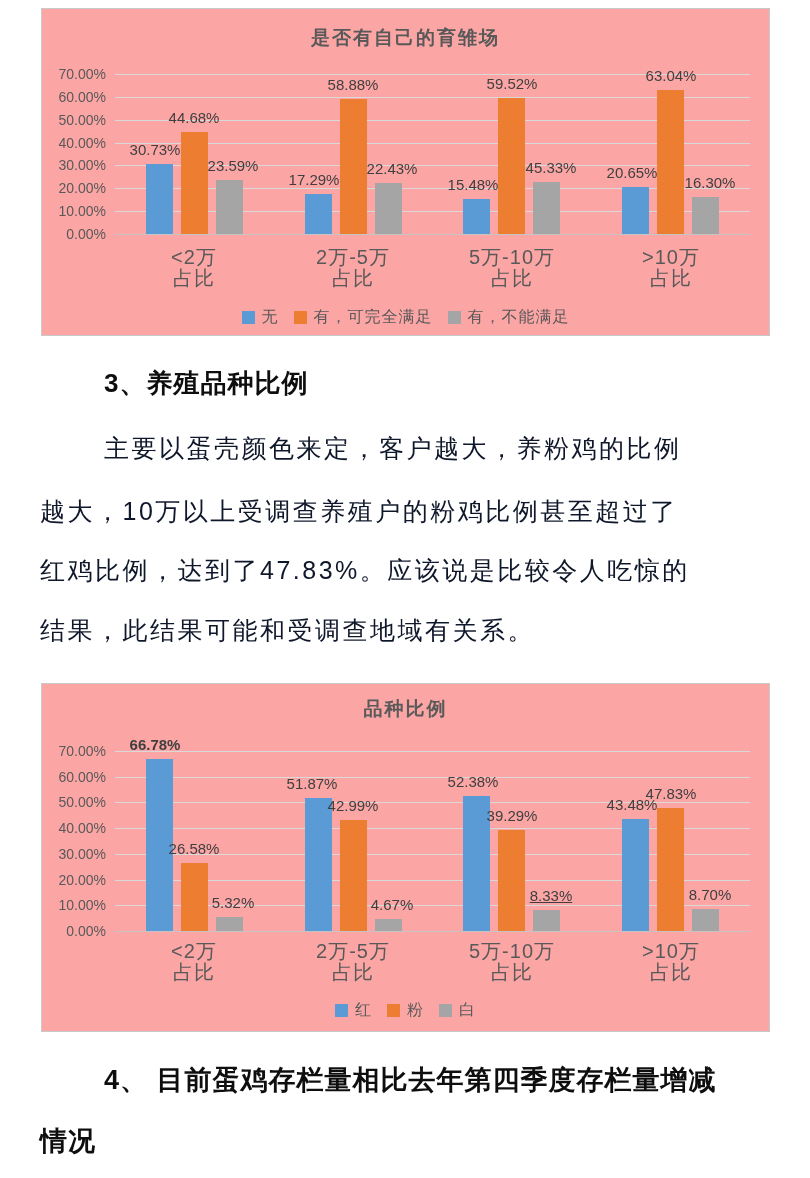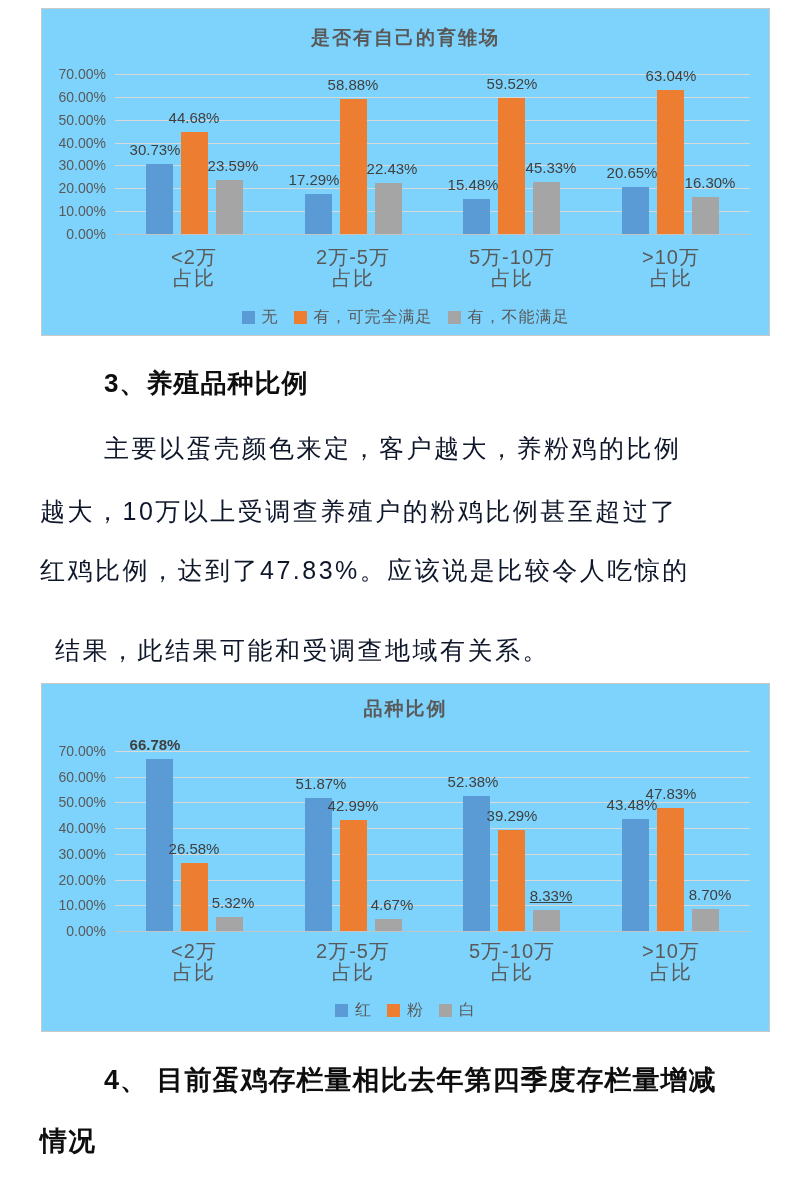--- a/index.html
+++ b/index.html
@@ -1,21 +1,21 @@
 <!DOCTYPE html>
 <html><head>
 <meta charset="utf-8">
 <style>
   html,body{margin:0;padding:0;}
   body{
     width:810px;height:1178px;position:relative;background:#ffffff;overflow:hidden;
     font-family:"Liberation Sans","DejaVu Sans",sans-serif;
   }
   .chart-box{
-    position:absolute;background:#7dd3fc;border:1px solid #c9c9c9;box-sizing:border-box;
+    position:absolute;background:#fca5a5;border:1px solid #c9c9c9;box-sizing:border-box;
   }
   .chart-title{
     position:absolute;left:0;right:0;text-align:center;
     color:#595959;font-size:19px;font-weight:600;letter-spacing:2px;
   }
   .grid-line{position:absolute;height:1px;background:#d9d9d9;}
   .grid-line.baseline{background:#c4c4c4;}
   .y-tick{
     position:absolute;left:2px;width:62px;text-align:right;
     font-size:14px;color:#595959;line-height:15px;
@@ -121,21 +121,21 @@
         </div>
       </div>
     </section>
 
   <h2 class="sec-heading" style="left:104px;top:366px;">3、养殖品种比例</h2>
 
   <div>
     <div class="para-line" style="left:104px;top:432px;">主要以蛋壳颜色来定，客户越大，养粉鸡的比例</div>
     <div class="para-line" style="left:40px;top:495px;text-align:right;">越大，10万以上受调查养殖户的粉鸡比例甚至超过了</div>
     <div class="para-line" style="left:40px;top:554px;">红鸡比例，达到了47.83%。应该说是比较令人吃惊的</div>
-    <div class="para-line" style="left:40px;top:634px;margin-left:15px;">结果，此结果可能和受调查地域有关系。</div>
+    <div class="para-line" style="left:40px;top:614px;">结果，此结果可能和受调查地域有关系。</div>
   </div>
 
   <section class="chart-box" style="left:41px;top:683px;width:729px;height:349px;">
       <div class="chart-title" style="top: 12px;">品种比例</div>
       <div class="grid-line" style="left: 73px; width: 635px; top: 67px;"></div>
       <div class="y-tick" style="top: 60px;">70.00%</div>
       <div class="grid-line" style="left: 73px; width: 635px; top: 93px;"></div>
       <div class="y-tick" style="top: 86px;">60.00%</div>
       <div class="grid-line" style="left: 73px; width: 635px; top: 118px;"></div>
       <div class="y-tick" style="top: 111px;">50.00%</div>
@@ -153,21 +153,21 @@
       <div class="bar-label" style="left: 75px; top: 52px; font-weight: bold;">66.78%</div>
       <div class="bar" style="left: 139px; top: 179px; width: 27px; height: 68px; background: rgb(237, 125, 49);"></div>
       <div class="bar-label" style="left: 114px; top: 156px;">26.58%</div>
       <div class="bar" style="left: 174px; top: 233px; width: 27px; height: 14px; background: rgb(165, 165, 165);"></div>
       <div class="bar-label" style="left: 153px; top: 210px;">5.32%</div>
       <div class="x-cat" style="left: 77px; top: 257px;">
         <div>&lt;2万</div>
         <div>占比</div>
       </div>
       <div class="bar" style="left: 263px; top: 114px; width: 27px; height: 133px; background: rgb(91, 155, 213);"></div>
-      <div class="bar-label" style="left: 241px; top: 91px;">51.87%</div>
+      <div class="bar-label" style="left: 232px; top: 91px;">51.87%</div>
       <div class="bar" style="left: 298px; top: 136px; width: 27px; height: 111px; background: rgb(237, 125, 49);"></div>
       <div class="bar-label" style="left: 273px; top: 113px;">42.99%</div>
       <div class="bar" style="left: 333px; top: 235px; width: 27px; height: 12px; background: rgb(165, 165, 165);"></div>
       <div class="bar-label" style="left: 312px; top: 212px;">4.67%</div>
       <div class="x-cat" style="left: 236px; top: 257px;">
         <div>2万-5万</div>
         <div>占比</div>
       </div>
       <div class="bar" style="left: 421px; top: 112px; width: 27px; height: 135px; background: rgb(91, 155, 213);"></div>
       <div class="bar-label" style="left: 393px; top: 89px;">52.38%</div>

